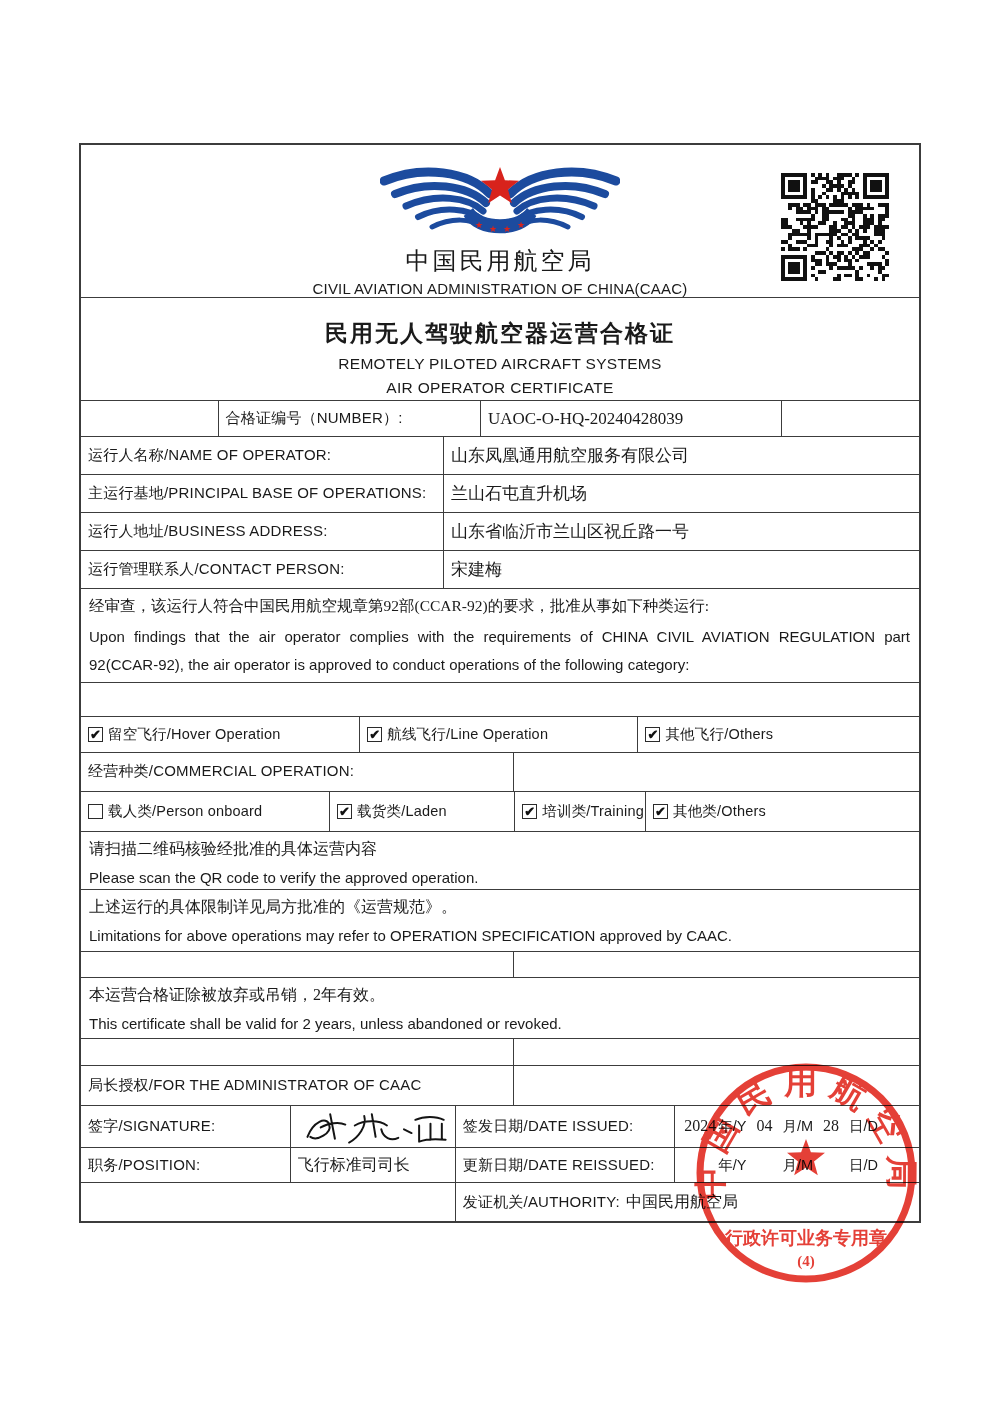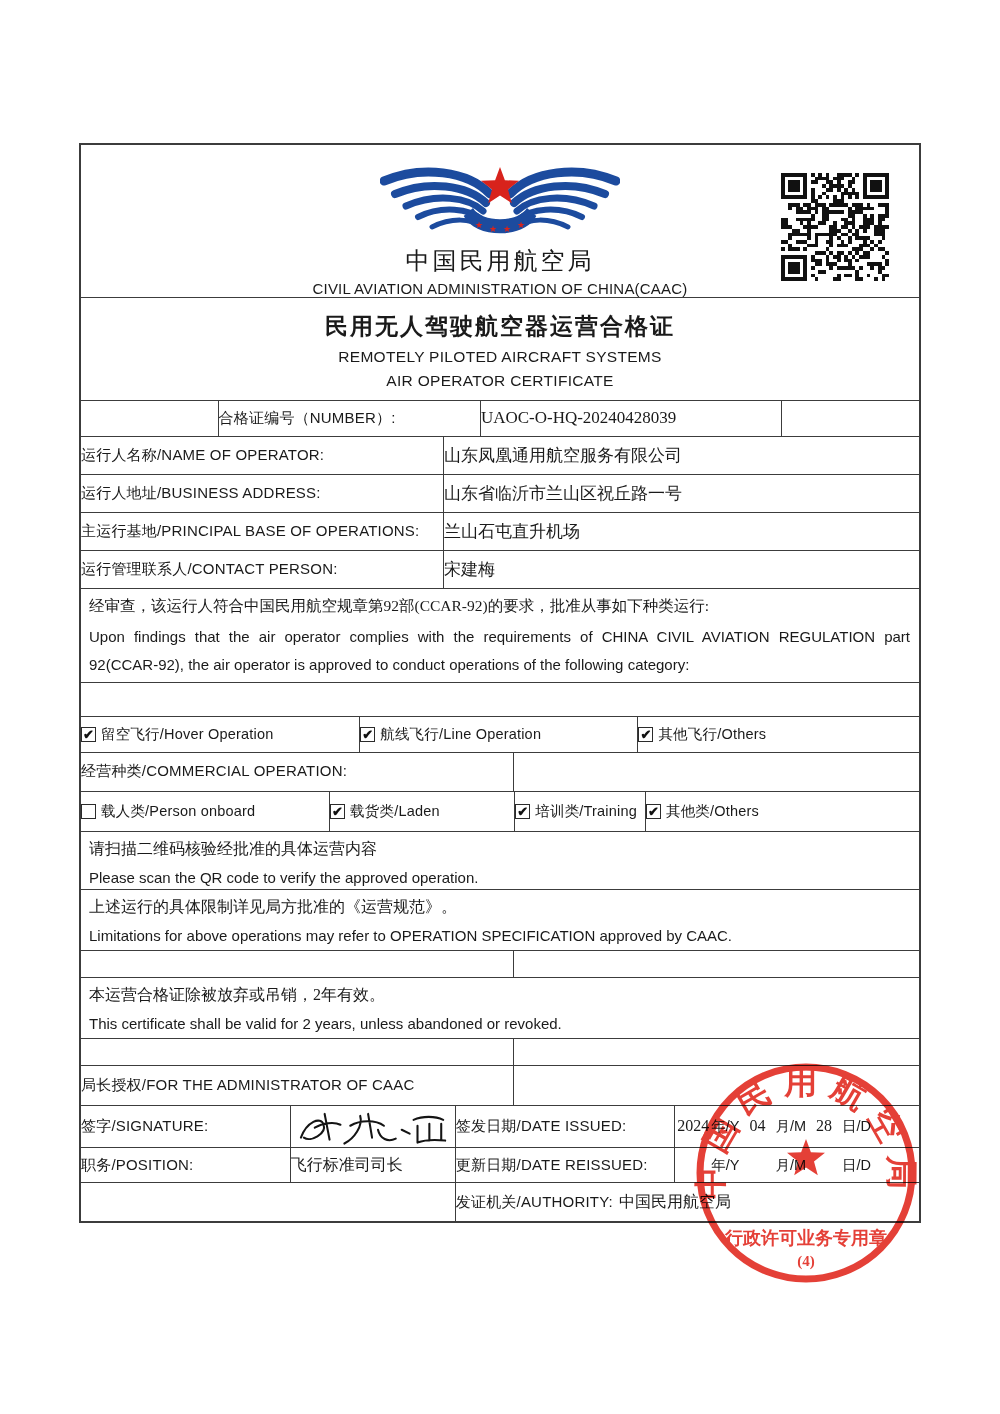--- a/index.html
+++ b/index.html
@@ -8,35 +8,35 @@
     width:1000px; height:1414px; position:relative;
     font-family:"Liberation Sans", sans-serif; color:#1a1a1a;
   }
   .cert-box {
     position:absolute; left:79px; top:143px; width:842px; height:1080px;
     border:2px solid #3c3c3c; background:#fff;
     display:flex; flex-direction:column;
   }
   .row { position:relative; border-top:1px solid #3c3c3c; display:grid; align-items:center; }
   .row.first { border-top:none; }
-  .cell { height:100%; display:flex; align-items:center; overflow:visible; }
+  .cell { height:100%; display:flex; align-items:center; padding-left:7px; overflow:visible; }
   .cell + .cell { border-left:1px solid #3c3c3c; }
   .lbl { font-size:15px; letter-spacing:0.2px; }
   .val { font-family:"Liberation Serif", serif; font-size:17px; }
 
   
   .r-header { height:152px; }
   .header-center { position:absolute; left:0; right:0; top:0; text-align:center; }
   .logo-wrap { margin:16px auto 2px; width:240px; height:100px; }
   .org-cn { font-family:"Liberation Serif", serif; font-size:24px; letter-spacing:3px; margin-top:-18px; }
   .org-en { font-size:15px; margin-top:3px; letter-spacing:0.2px; }
   .qr-box { position:absolute; left:700px; top:28px; width:108px; height:108px; }
 
   
-  .r-title { height:103px; display:block; text-align:center; padding-top:13px; }
+  .r-title { height:103px; display:block; text-align:center; padding-top:20px; }
   .title-cn { font-size:23px; font-weight:bold; letter-spacing:2px; font-family:"Liberation Serif", serif; }
   .title-en { font-size:15.5px; margin-top:6px; letter-spacing:0.3px; }
 
   
   .r-number { height:37px; grid-template-columns:16.3% 31.3% 35.9% 16.5%; }
   
   .r-info { height:38px; grid-template-columns:43.2% 56.8%; }
   .r-info .cell.v { }
 
   
@@ -559,32 +559,32 @@
   <div class="row r-info">
     <div class="cell">
         <span class="lbl">运行人名称/NAME OF OPERATOR:</span>
       </div>
     <div class="cell v">
         <span class="val">山东凤凰通用航空服务有限公司</span>
       </div>
   </div>
   <div class="row r-info">
     <div class="cell">
+        <span class="lbl">主运行基地/PRINCIPAL BASE OF OPERATIONS:</span>
+      </div>
+    <div class="cell v">
+        <span class="val">兰山石屯直升机场</span>
+      </div>
+  </div>
+  <div class="row r-info">
+    <div class="cell">
         <span class="lbl">运行人地址/BUSINESS ADDRESS:</span>
       </div>
     <div class="cell v">
         <span class="val">山东省临沂市兰山区祝丘路一号</span>
-      </div>
-  </div>
-  <div class="row r-info">
-    <div class="cell">
-        <span class="lbl">主运行基地/PRINCIPAL BASE OF OPERATIONS:</span>
-      </div>
-    <div class="cell v">
-        <span class="val">兰山石屯直升机场</span>
       </div>
   </div>
   <div class="row r-info">
     <div class="cell">
         <span class="lbl">运行管理联系人/CONTACT PERSON:</span>
       </div>
     <div class="cell v">
         <span class="val">宋建梅</span>
       </div>
   </div>

